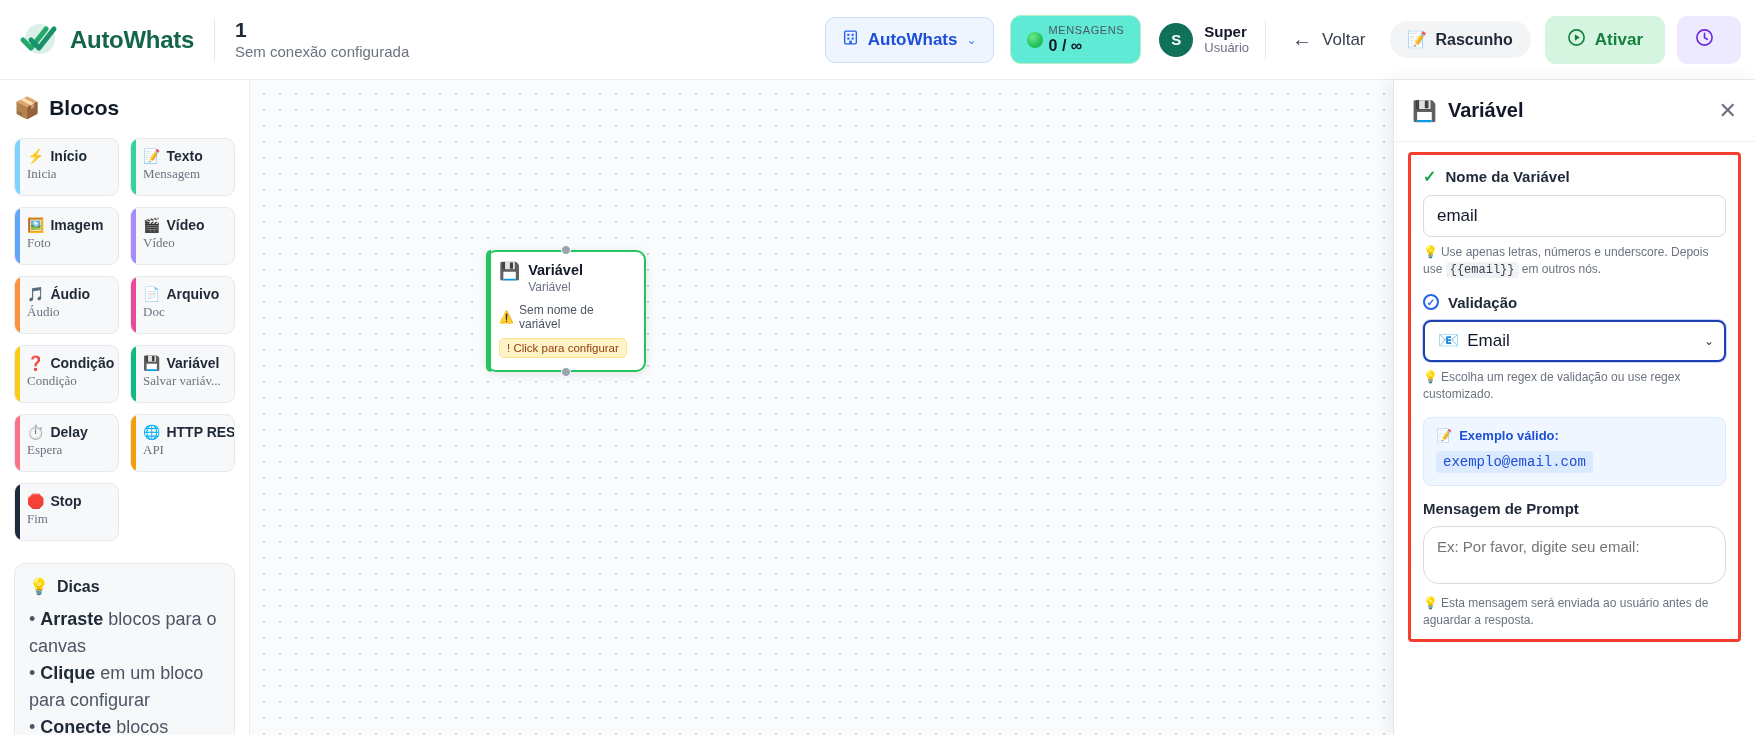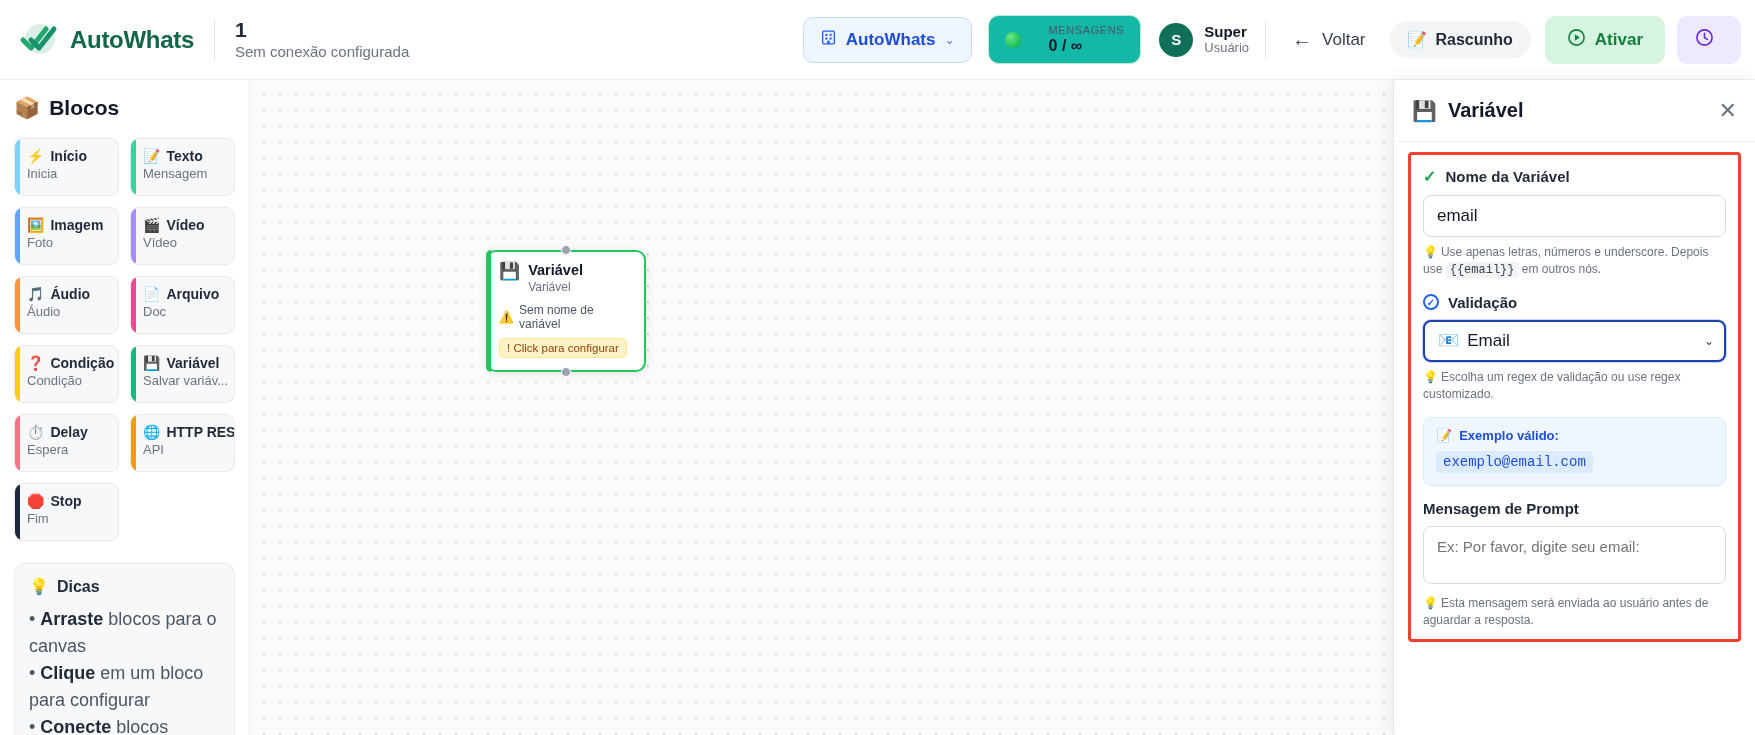--- a/index.html
+++ b/index.html
@@ -33,22 +33,22 @@
   .pill-company {
     display: flex; align-items: center; gap: 9px;
     background: #eff5ff; border: 1px solid #c9ddfb;
     border-radius: 10px; padding: 11px 16px;
     color: #1d4ed8; font-size: 17px; font-weight: bold;
     margin-right: 16px;
   }
   .pill-company .chev { font-size: 12px; font-weight: normal; color: #3b82f6; }
 
   .pill-msgs {
-    display: flex; align-items: center; gap: 28px;
-    background: #14b8a6; border: 1px solid #b9ecc9;
+    display: flex; align-items: center; gap: 6px;
+    background: #5eead4; border: 1px solid #b9ecc9;
     border-radius: 11px; padding: 8px 16px; margin-right: 18px;
   }
   .dot-green {
     width: 16px; height: 16px; border-radius: 50%;
     background: radial-gradient(circle at 35% 30%, #6ee787, #22c55e 60%, #16a34a);
     flex: 0 0 16px;
   }
   .msgs-texts { display: flex; flex-direction: column; gap: 1px; }
   .msgs-label { font-size: 11px; color: #4b5563; letter-spacing: 0.6px; }
   .msgs-value { font-size: 16px; font-weight: bold; color: #111827; }
@@ -110,21 +110,21 @@
   .blocks-grid { display: grid; grid-template-columns: 1fr 1fr; gap: 11px; }
   .block-card {
     background: #f7f8f9; border: 1px solid #e7e9ec;
     border-radius: 9px; padding: 9px 9px 9px 12px;
     position: relative; overflow: hidden; cursor: grab; min-height: 58px;
   }
   .block-card .stripe {
     position: absolute; left: 0; top: 0; bottom: 0; width: 5px; border-radius: 9px 0 0 9px;
   }
   .block-title { display: flex; align-items: center; gap: 6px; font-size: 14px; font-weight: bold; color: #1f2937; white-space: nowrap; }
-  .block-sub { font-size: 13px; color: #6b7280; margin-top: 3px; white-space: nowrap; overflow: hidden; text-overflow: ellipsis; }
+  .block-sub { font-size: 13px; color: #6b7280; margin-top: 3px; white-space: nowrap; overflow: hidden; text-overflow: ellipsis; font-family: Liberation Serif, serif; }
 
   .tips {
     margin-top: 22px; background: #f7f8f9; border: 1px solid #e7e9ec;
     border-radius: 11px; padding: 13px 14px;
   }
   .tips-title { display: flex; align-items: center; gap: 8px; font-size: 16px; font-weight: bold; color: #1f2937; margin-bottom: 10px; }
   .tips ul { list-style: none; }
   .tips li { font-size: 18px; color: #4b5563; line-height: 1.5; }
   .tips li b { color: #1f2937; }
 
@@ -245,21 +245,21 @@
   }
   .example-title { display: flex; align-items: center; gap: 7px; font-size: 13px; font-weight: bold; color: #1d4ed8; }
   .example-code {
     display: inline-block; margin-top: 8px;
     font-family: "Liberation Mono", monospace; font-size: 14px; color: #1d4ed8;
     background: #dbeafe; border-radius: 4px; padding: 3px 7px;
   }
 
   .textarea {
     width: 100%; height: 58px;
-    border: 1px solid #d7dbe0; border-radius: 8px;
+    border: 1px solid #d7dbe0; border-radius: 16px;
     padding: 10px 13px; font-size: 15px; color: #9ca3af;
     font-family: "Liberation Sans", sans-serif;
     background: #fff; outline: none; resize: none; line-height: 1.35;
   }
 </style>
 </head>
 <body>
 
 <div class="app">
 

